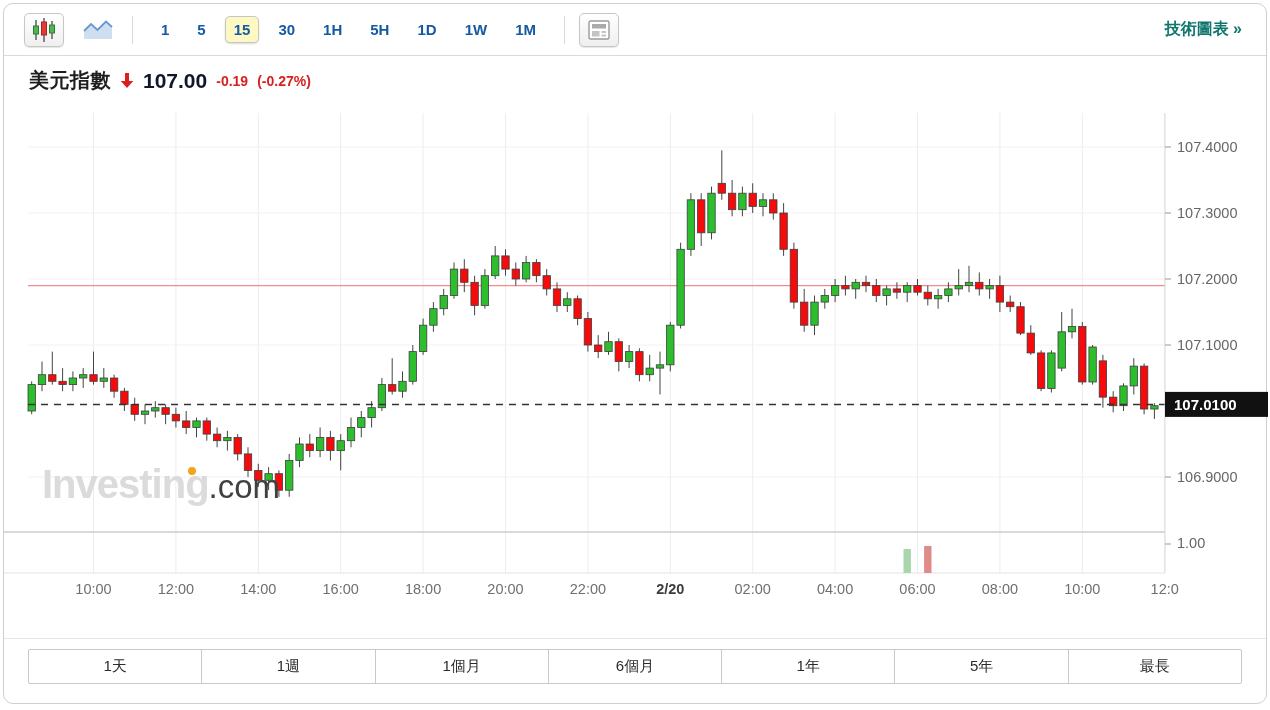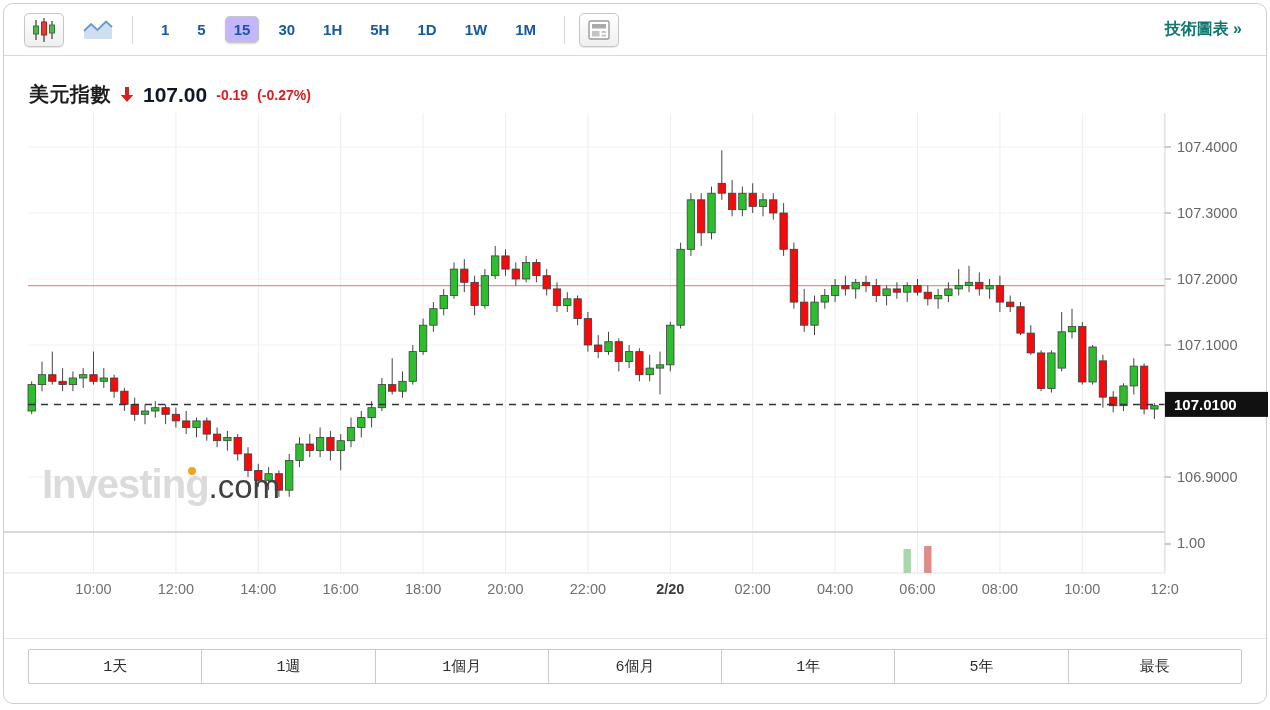--- a/index.html
+++ b/index.html
@@ -14,46 +14,46 @@
   .tool-btn { display:flex; align-items:center; justify-content:center;
               width:40px; height:34px; border:1px solid #c6c6c6; border-radius:5px;
               background:linear-gradient(#ffffff,#efefef); box-shadow:0 1px 1px rgba(0,0,0,.10);
               cursor:pointer; }
   .tool-flat { display:flex; align-items:center; justify-content:center;
                width:40px; height:34px; margin-left:14px; cursor:pointer; }
   .vdiv { width:1px; height:28px; background:#d9d9d9; margin:0 14px; }
   .intervals { display:flex; align-items:center; }
   .interval { color:#1559A4; font-weight:bold; font-size:15px; padding:4px 8px;
               margin:0 5px; cursor:pointer; border:1px solid transparent; border-radius:5px; }
-  .interval.selected { border-color:#c6c6c6; background:#c4b5fd;
+  .interval.selected { border-color:#c6c6c6; background:#fef9c3;
                        box-shadow:0 1px 2px rgba(0,0,0,.15); }
   .tech-link { margin-left:auto; color:#0f766e; font-weight:bold; font-size:16px;
                cursor:pointer; padding-right:6px; }
 
   
-  .header { display:flex; align-items:center; gap:9px; margin:25px 0 0 25px; }
+  .header { display:flex; align-items:center; gap:9px; margin:11px 0 0 25px; }
   .symbol { font-size:20px; font-weight:bold; color:#1d1d1d; letter-spacing:.5px; }
   .price  { font-size:21px; font-weight:bold; color:#0f172a; }
   .change { font-size:14px; font-weight:bold; color:#d8201f; }
   .arrow-down { display:flex; align-items:center; }
 
   
   .chart-svg { position:absolute; left:0; top:97px; cursor:crosshair; }
   .watermark { position:absolute; left:38px; top:458px; color:#dbdbdb; font-weight:bold;
                font-size:40px; letter-spacing:-1px; pointer-events:none; user-select:none; }
   .watermark .suffix { color:#404040; font-weight:normal; font-size:33px; letter-spacing:0; }
   .watermark .i-dot { position:absolute; left:146px; top:5px; width:8px; height:8px;
                       border-radius:50%; background:#f7a21b; }
 
   
   .bottom-sep { position:absolute; left:0; right:0; top:634px; border-top:1px solid #e6e6e6; }
   .range-tabs { position:absolute; left:24px; right:24px; top:645px; height:35px;
                 display:flex; border:1px solid #c9c9c9; border-radius:2px; background:#fff; }
   .range-tab { flex:1; display:flex; align-items:center; justify-content:center;
-               font-size:15px; color:#2b2b2b; border-right:1px solid #c9c9c9; cursor:pointer;font-family:Liberation Mono, monospace; }
+               font-size:15px; color:#2b2b2b; border-right:1px solid #c9c9c9; cursor:pointer; }
   .range-tab:last-child { border-right:none; }
 </style>
 </head>
 <body>
 
 <div class="widget">
 
   <div class="toolbar">
     <div class="tool-btn">
       <svg width="24" height="26">

